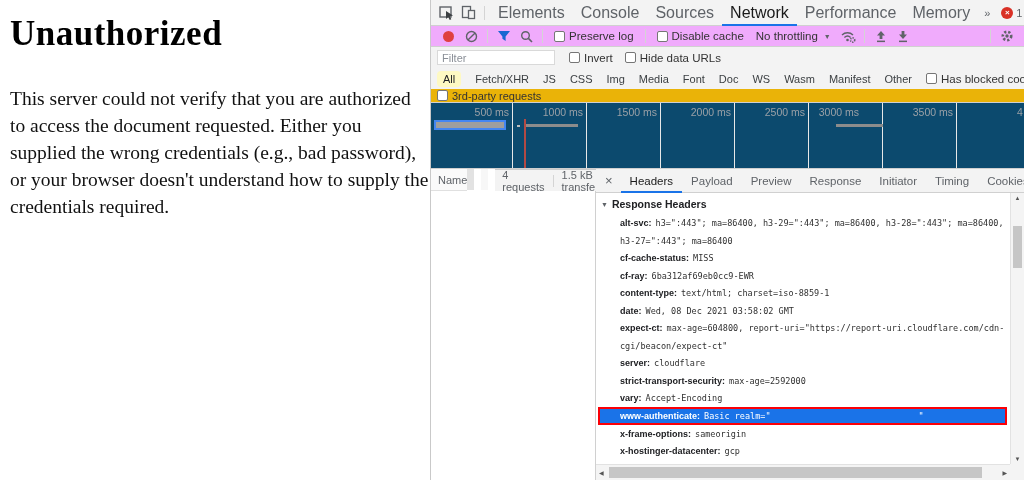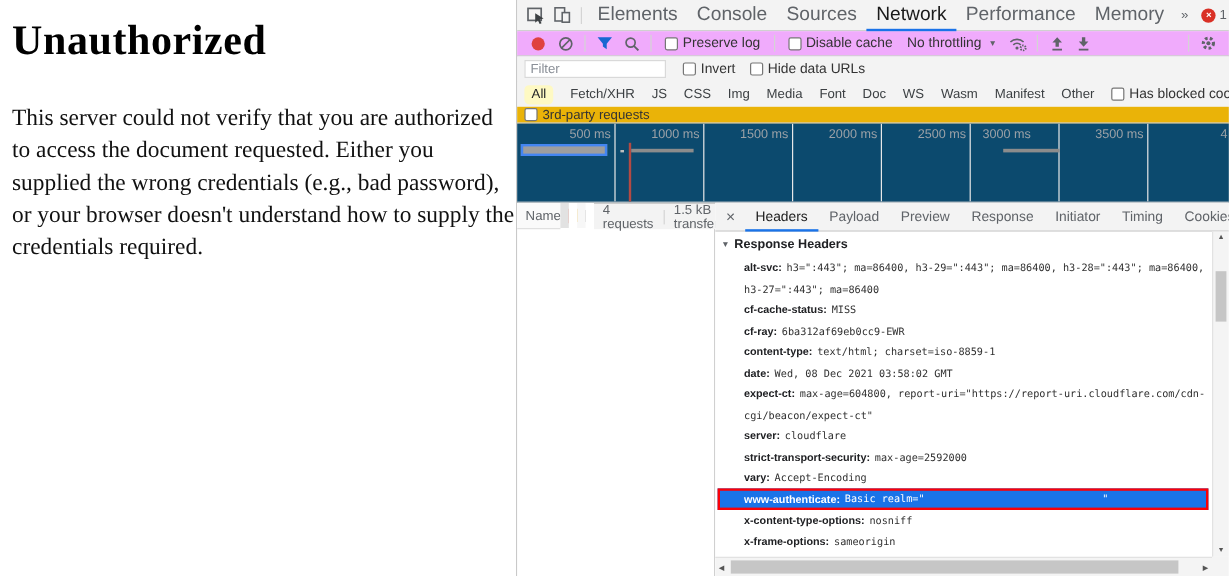--- a/index.html
+++ b/index.html
@@ -399,23 +399,20 @@
         <div class="hdr-row">
           <span class="hdr-name">vary:</span><span class="hdr-val">Accept-Encoding</span>
         </div>
         <div class="hdr-row hl">
           <span class="hdr-name">www-authenticate:</span>
             <span class="hdr-val">Basic realm="</span>
             <span class="redacted"></span>
             <span class="hdr-val">"</span>
         </div>
         <div class="hdr-row">
-          <span class="hdr-name">x-content-type-options:</span><span class="hdr-val">nosniff</span>
-        </div>
-        <div class="hdr-row">
           <span class="hdr-name">x-frame-options:</span><span class="hdr-val">sameorigin</span>
         </div>
         <div class="hdr-row">
           <span class="hdr-name">x-hostinger-datacenter:</span><span class="hdr-val">gcp</span>
         </div>
       </div>
 
       <div class="vscroll">
         <span class="up">▲</span>
         <div class="vthumb"></div>

